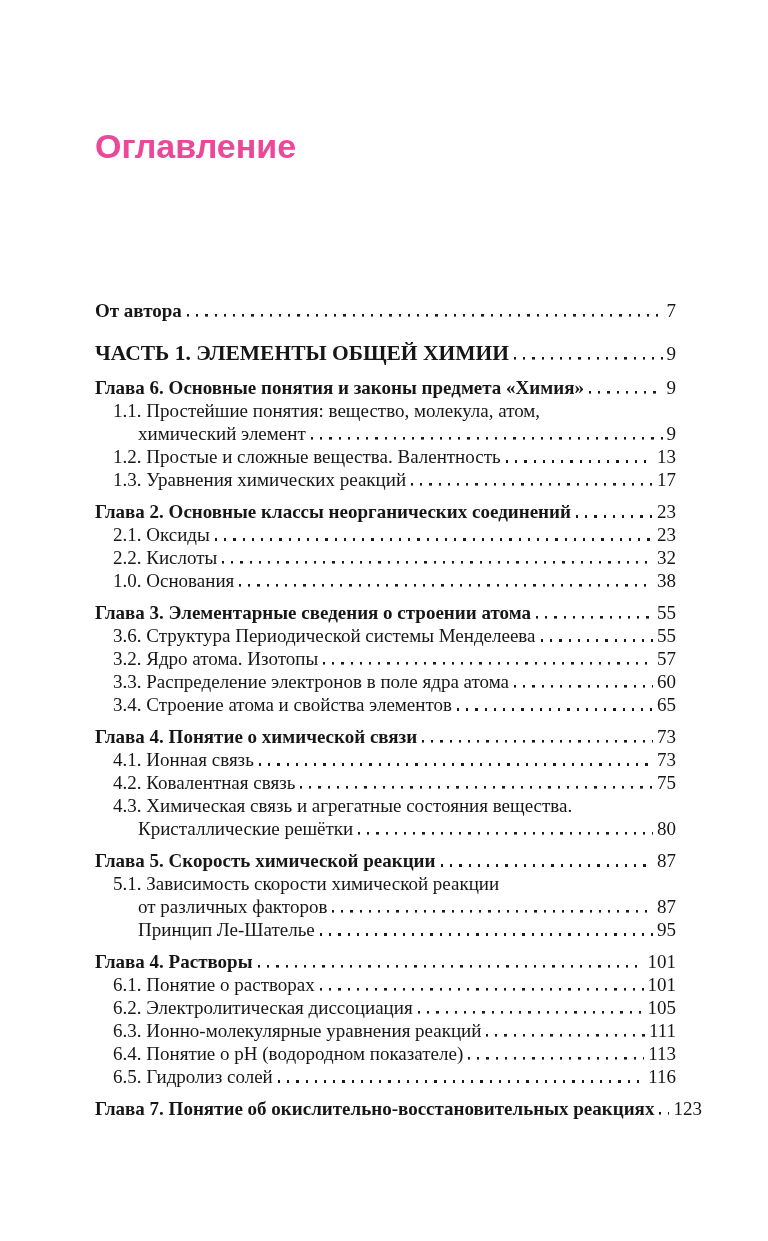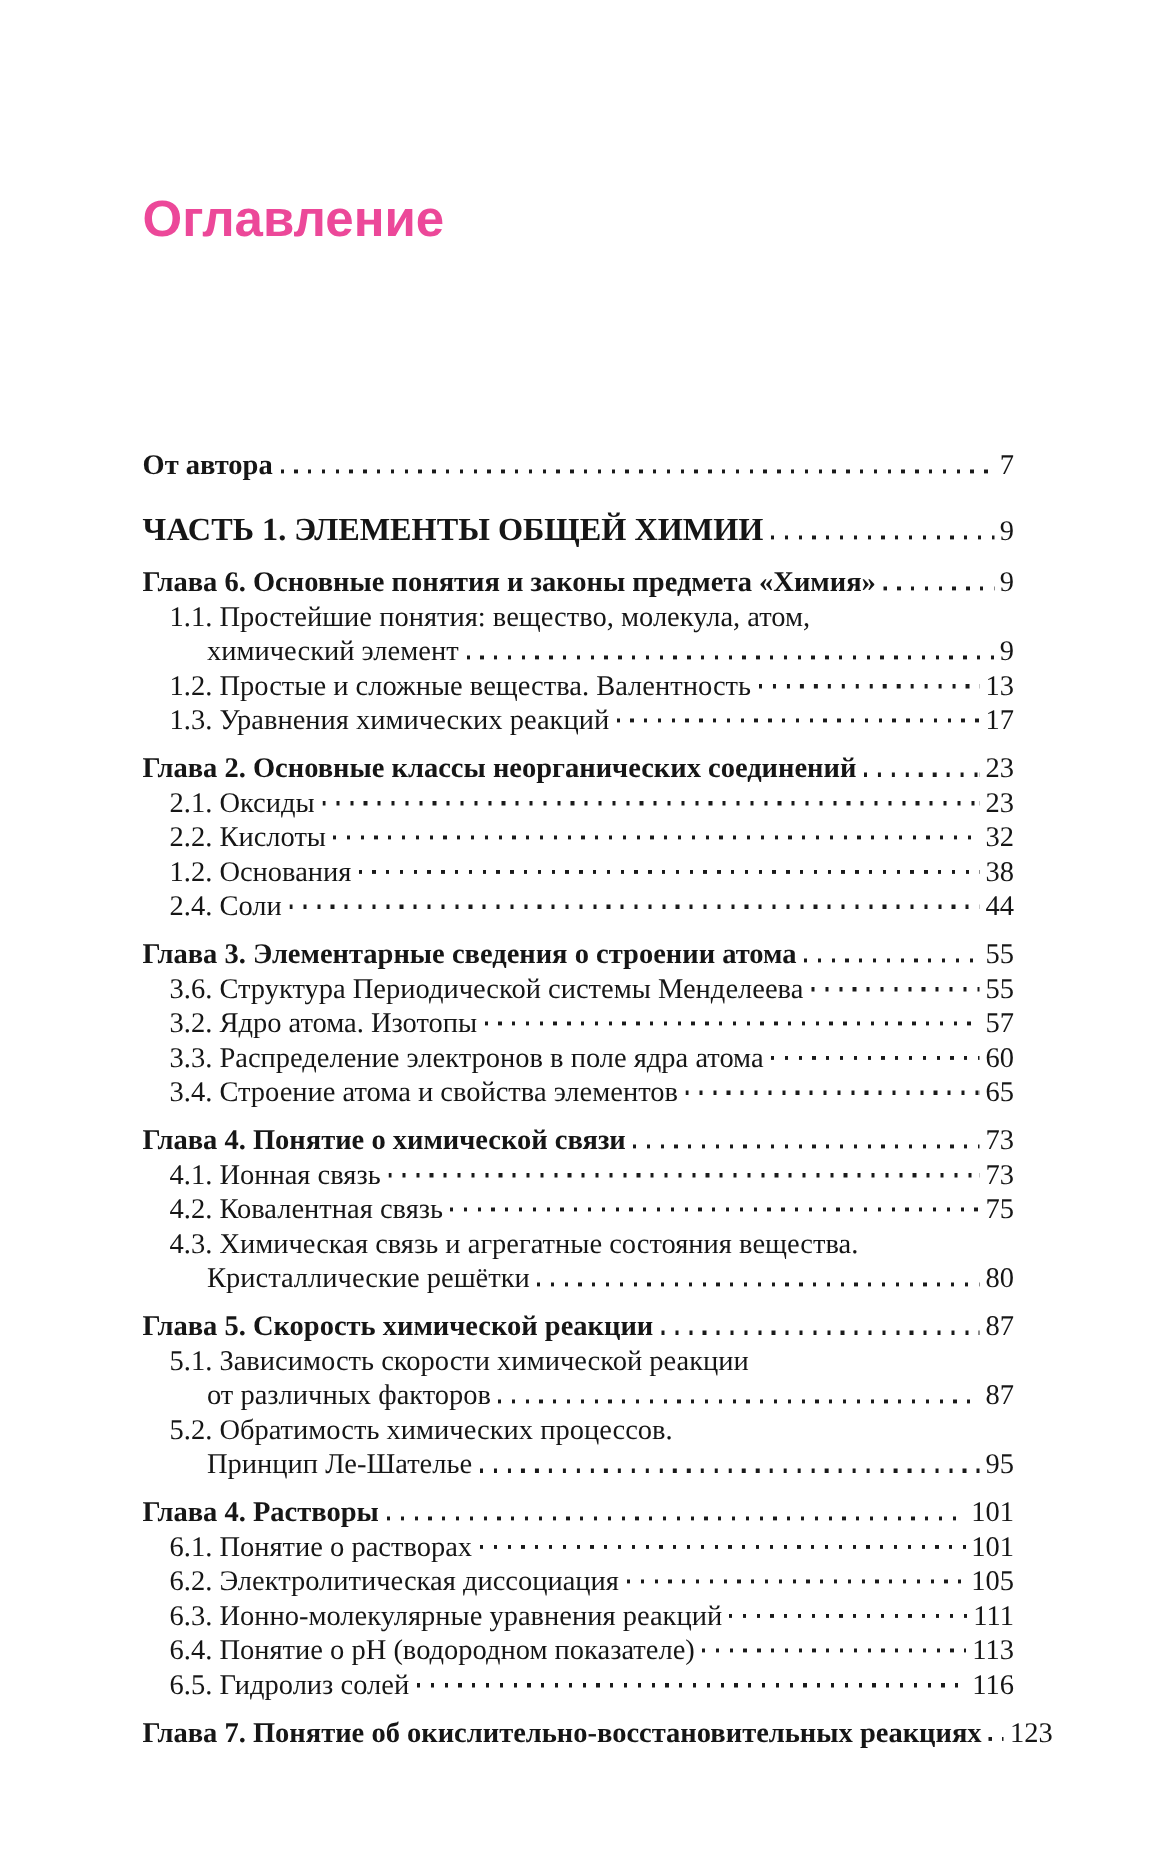--- a/index.html
+++ b/index.html
@@ -72,21 +72,20 @@
     line-height: 27px;
     margin-top: 18px;
     font-family: Liberation Serif, serif;
   }
   .chapter {
     font-weight: bold;
     margin-top: 9px;
   }
   .sub {
     padding-left: 18px;
-    align-items: center;
   }
   .cont {
     padding-left: 43px;
     justify-content: space-between;
   }
 </style>
 </head>
 <body>
 
 <div class="page">
@@ -136,29 +135,24 @@
     <span class="txt">2.1. Оксиды</span>
     <span class="dots"></span>
     <span class="pg">23</span>
   </div>
       <div class="row sub">
     <span class="txt">2.2. Кислоты</span>
     <span class="dots"></span>
     <span class="pg">32</span>
   </div>
       <div class="row sub">
-    <span class="txt">1.2. Основания</span>
+    <span class="txt">1.0. Основания</span>
     <span class="dots"></span>
     <span class="pg">38</span>
   </div>
-      <div class="row sub">
-    <span class="txt">2.4. Соли</span>
-    <span class="dots"></span>
-    <span class="pg">44</span>
-  </div>
       <div class="row chapter">
     <span class="txt">Глава 3. Элементарные сведения о строении атома</span>
     <span class="dots"></span>
     <span class="pg">55</span>
   </div>
       <div class="row sub">
     <span class="txt">3.6. Структура Периодической системы Менделеева</span>
     <span class="dots"></span>
     <span class="pg">55</span>
   </div>
@@ -207,24 +201,20 @@
     <span class="pg">87</span>
   </div>
       <div class="row sub">
     <span class="txt">5.1. Зависимость скорости химической реакции</span>
 
   </div>
       <div class="row cont">
     <span class="txt">от различных факторов</span>
     <span class="dots"></span>
     <span class="pg">87</span>
-  </div>
-      <div class="row sub">
-    <span class="txt">5.2. Обратимость химических процессов.</span>
-
   </div>
       <div class="row cont">
     <span class="txt">Принцип Ле-Шателье</span>
     <span class="dots"></span>
     <span class="pg">95</span>
   </div>
       <div class="row chapter">
     <span class="txt">Глава 4. Растворы</span>
     <span class="dots"></span>
     <span class="pg">101</span>

